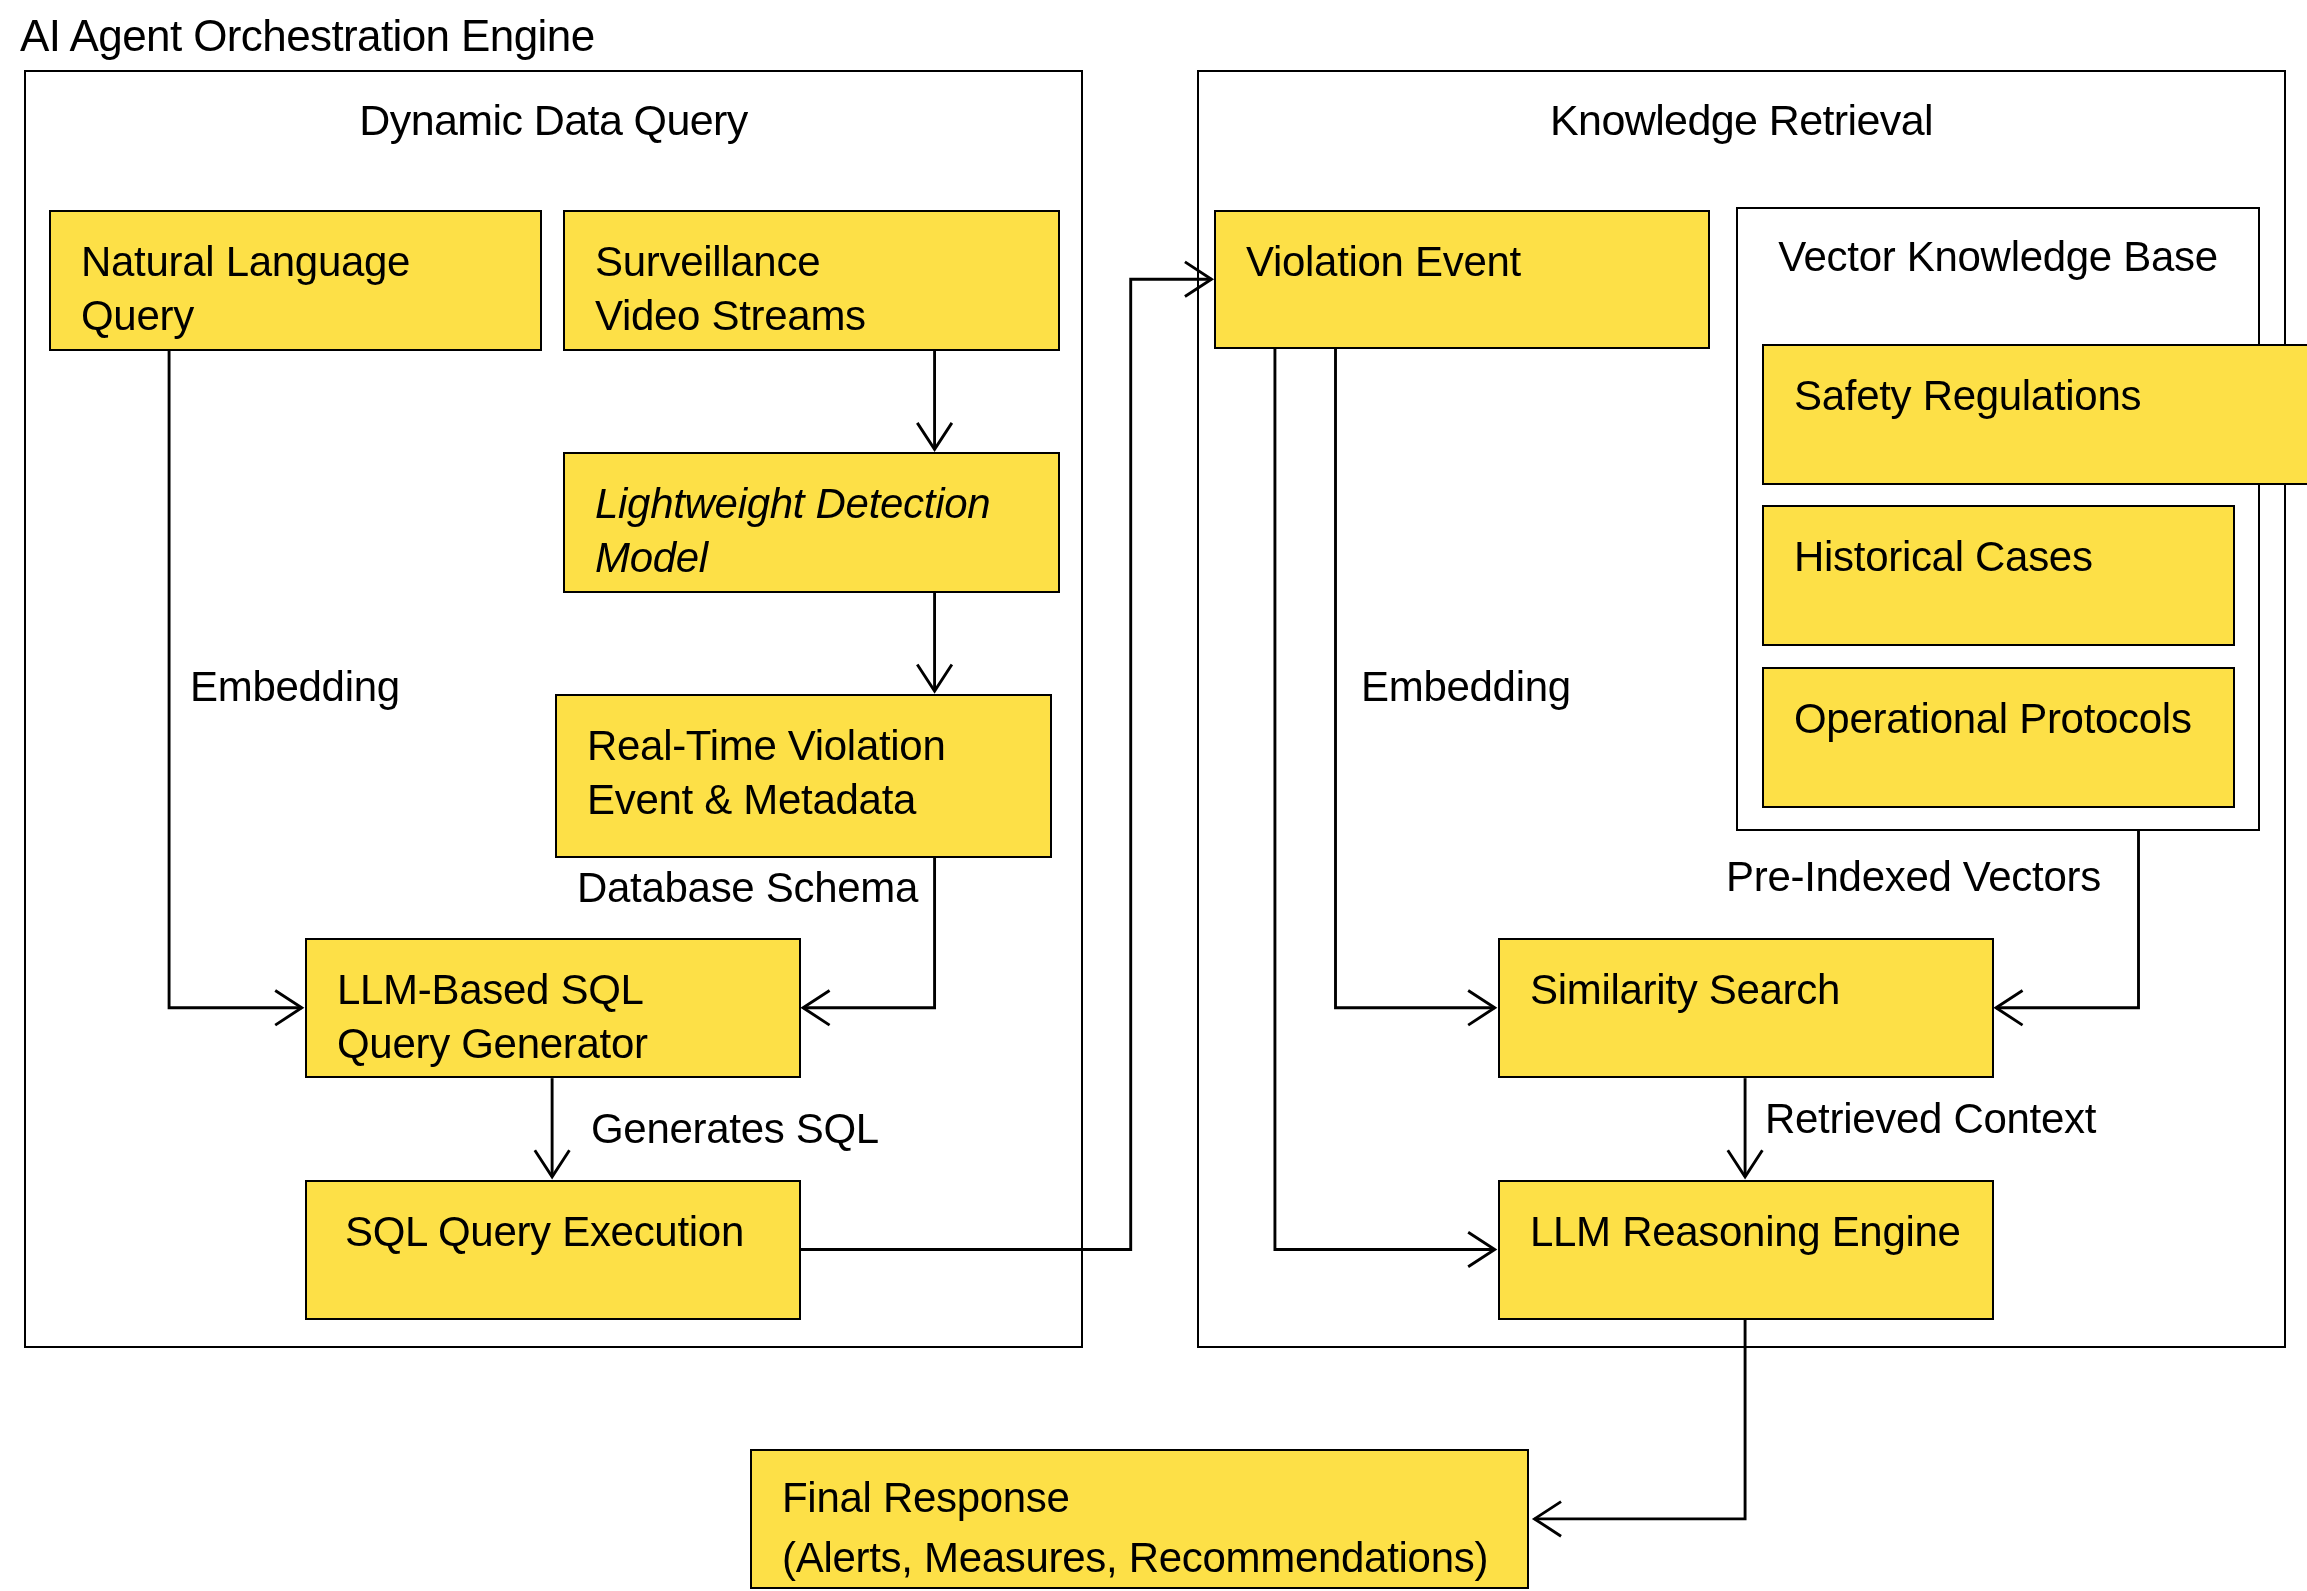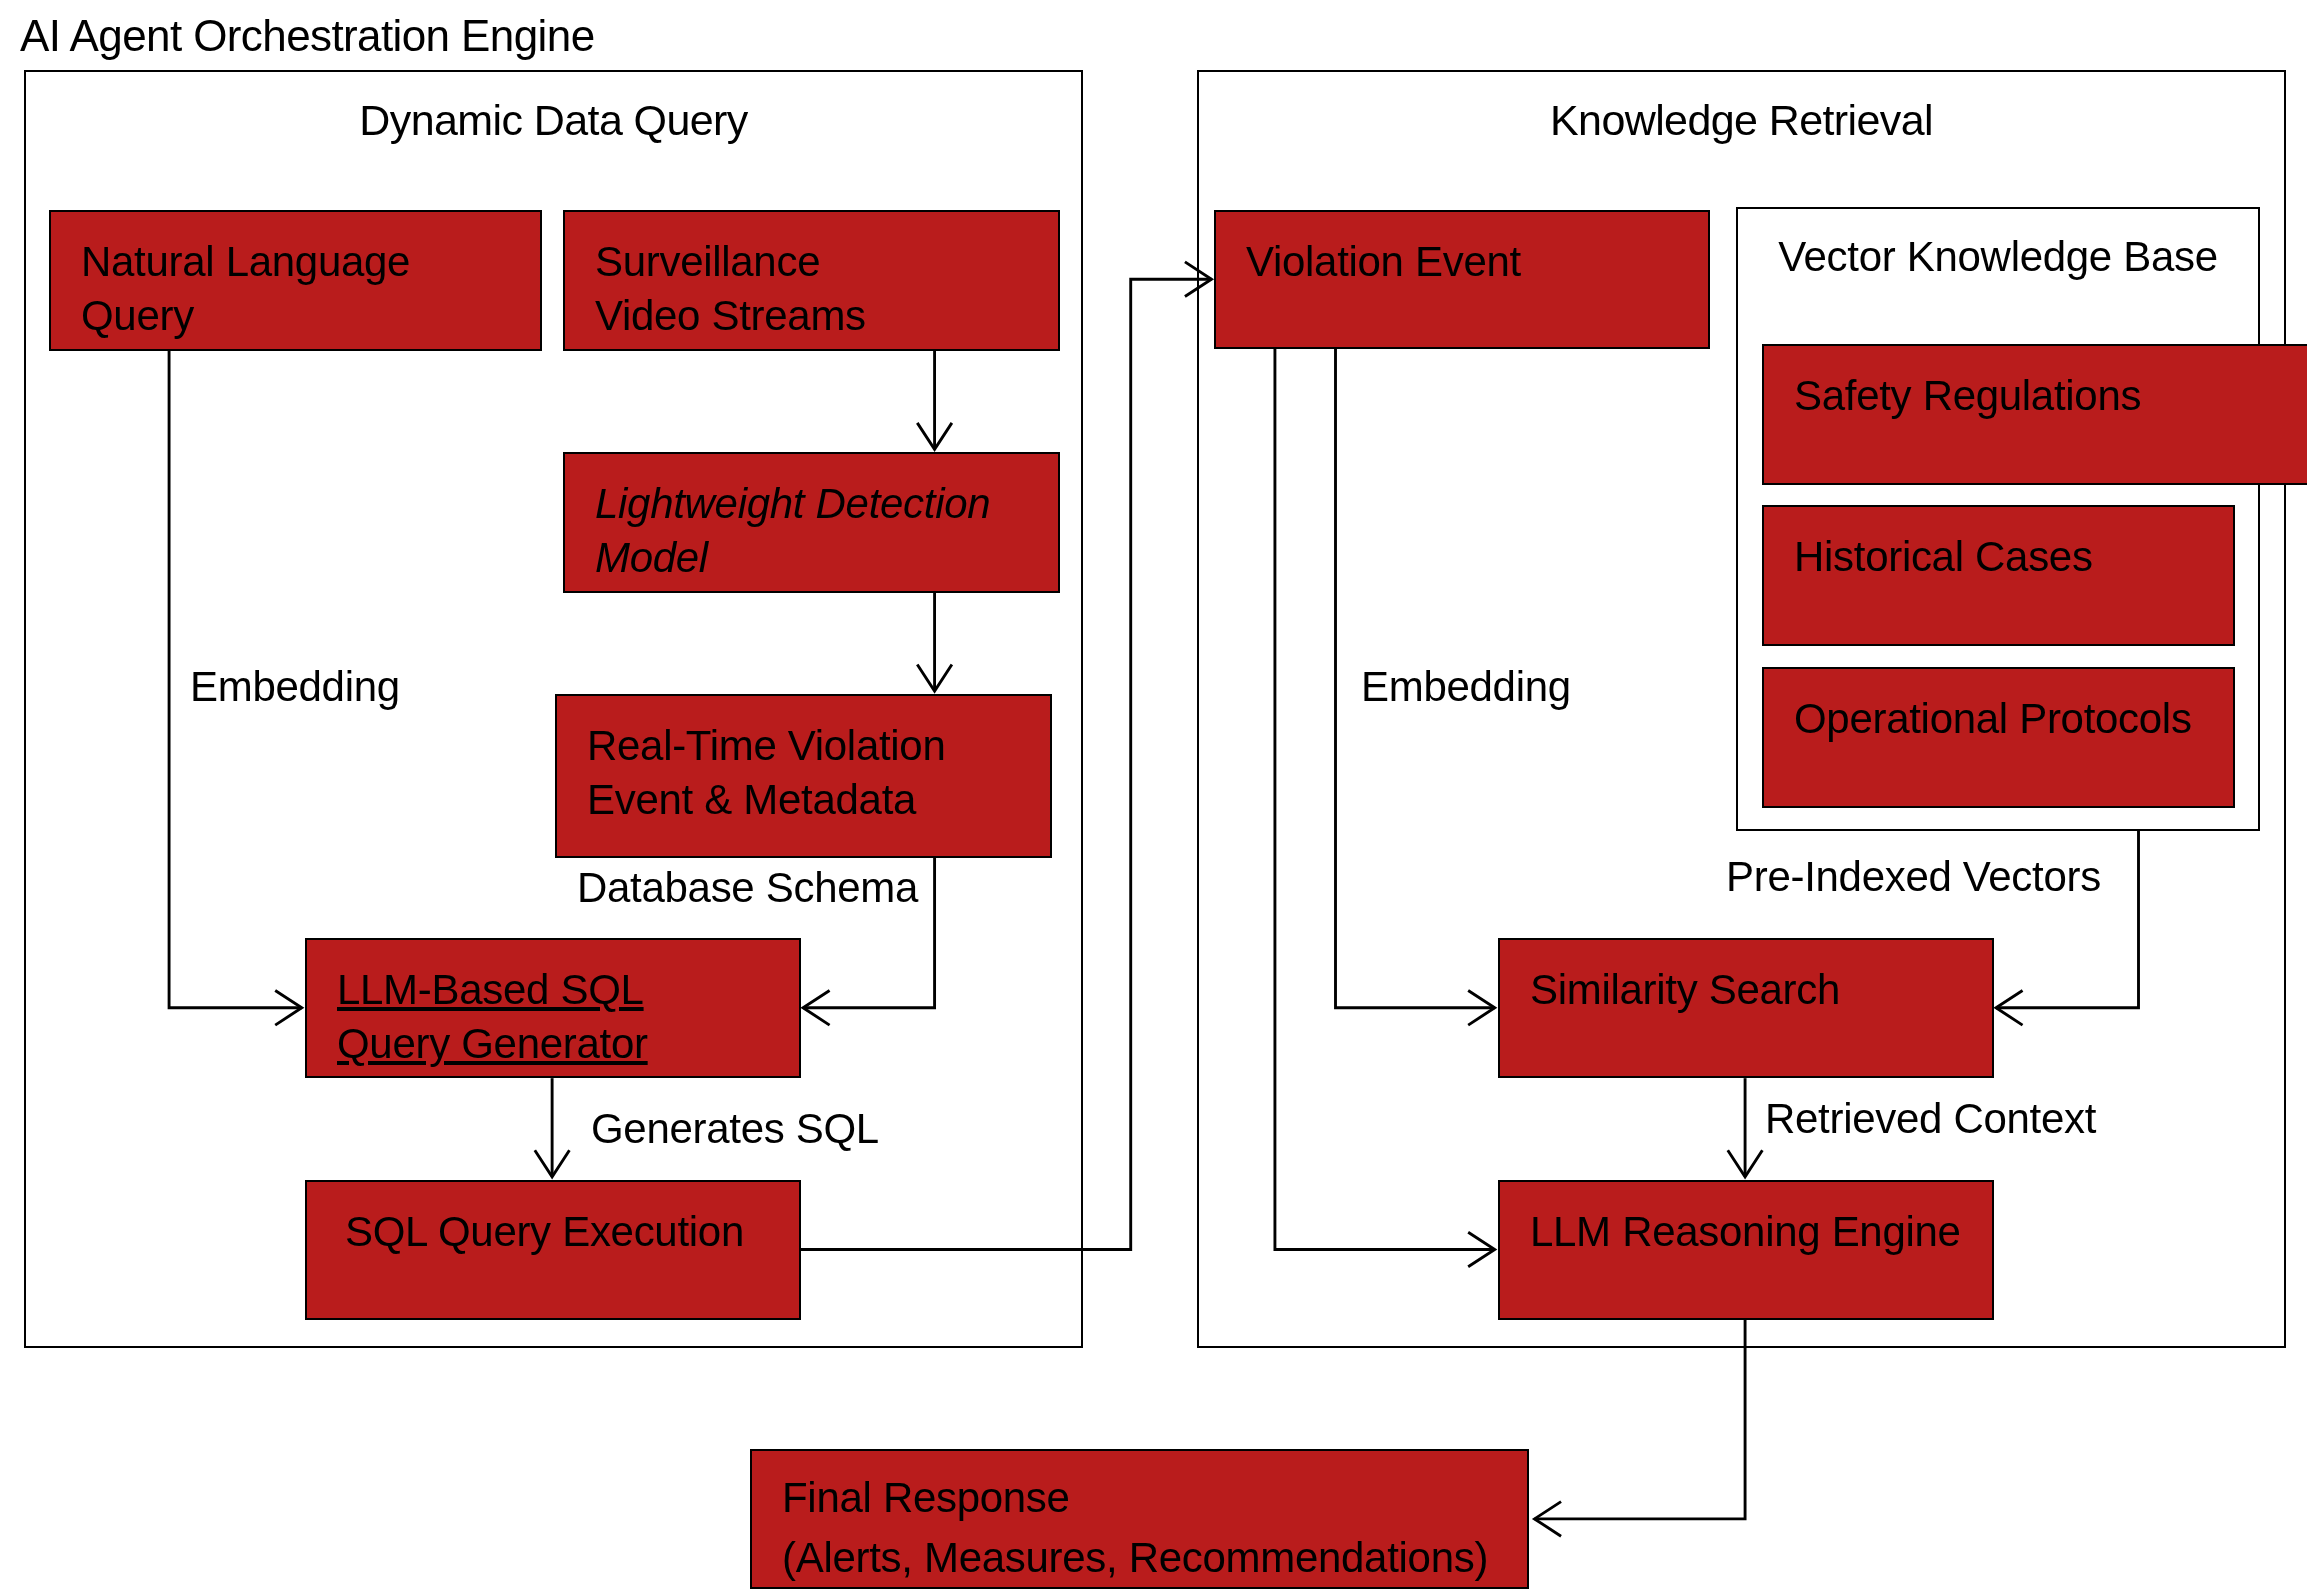--- a/index.html
+++ b/index.html
@@ -41,32 +41,32 @@
     letter-spacing: -0.6px;
     white-space: nowrap;
   }
   #ddq { left: 24px;   top: 70px; width: 1059px; height: 1278px; }
   #kr  { left: 1197px; top: 70px; width: 1089px; height: 1278px; }
 
   .node {
     position: absolute;
     border: 2.9px solid #000;
     box-sizing: border-box;
-    background: #b91c1c;
+    background: #fde047;
     font-size: 42px;
     line-height: 54px;
     letter-spacing: -0.3px;
     padding: 23px 11.5px 0 30px;
     white-space: nowrap;
   }
   #nlq      { left: 49px;   top: 210px;  width: 493px; height: 141px; }
   #svs      { left: 563px;  top: 210px;  width: 497px; height: 141px; }
   #ldm      { left: 563px;  top: 452px;  width: 497px; height: 141px; font-style: italic; }
   #rtv      { left: 555px;  top: 694px; width: 497px; height: 164px; }
-  #llmsql   { left: 305px;  top: 938px; width: 496px; height: 140px; text-decoration: underline; }
+  #llmsql   { left: 305px;  top: 938px; width: 496px; height: 140px; }
   #sqlexec  { left: 305px;  top: 1180px; width: 496px; height: 140px; padding-left: 38px; }
   #ve       { left: 1214px; top: 210px;  width: 496px; height: 139px; }
   #vkb      { left: 1736px; top: 207px;  width: 524px; height: 624px; background: transparent; padding: 0; }
   .vkb-title {
     position: absolute;
     left: 0;
     top: 21px;
     width: 100%;
     text-align: center;
     font-size: 42px;

